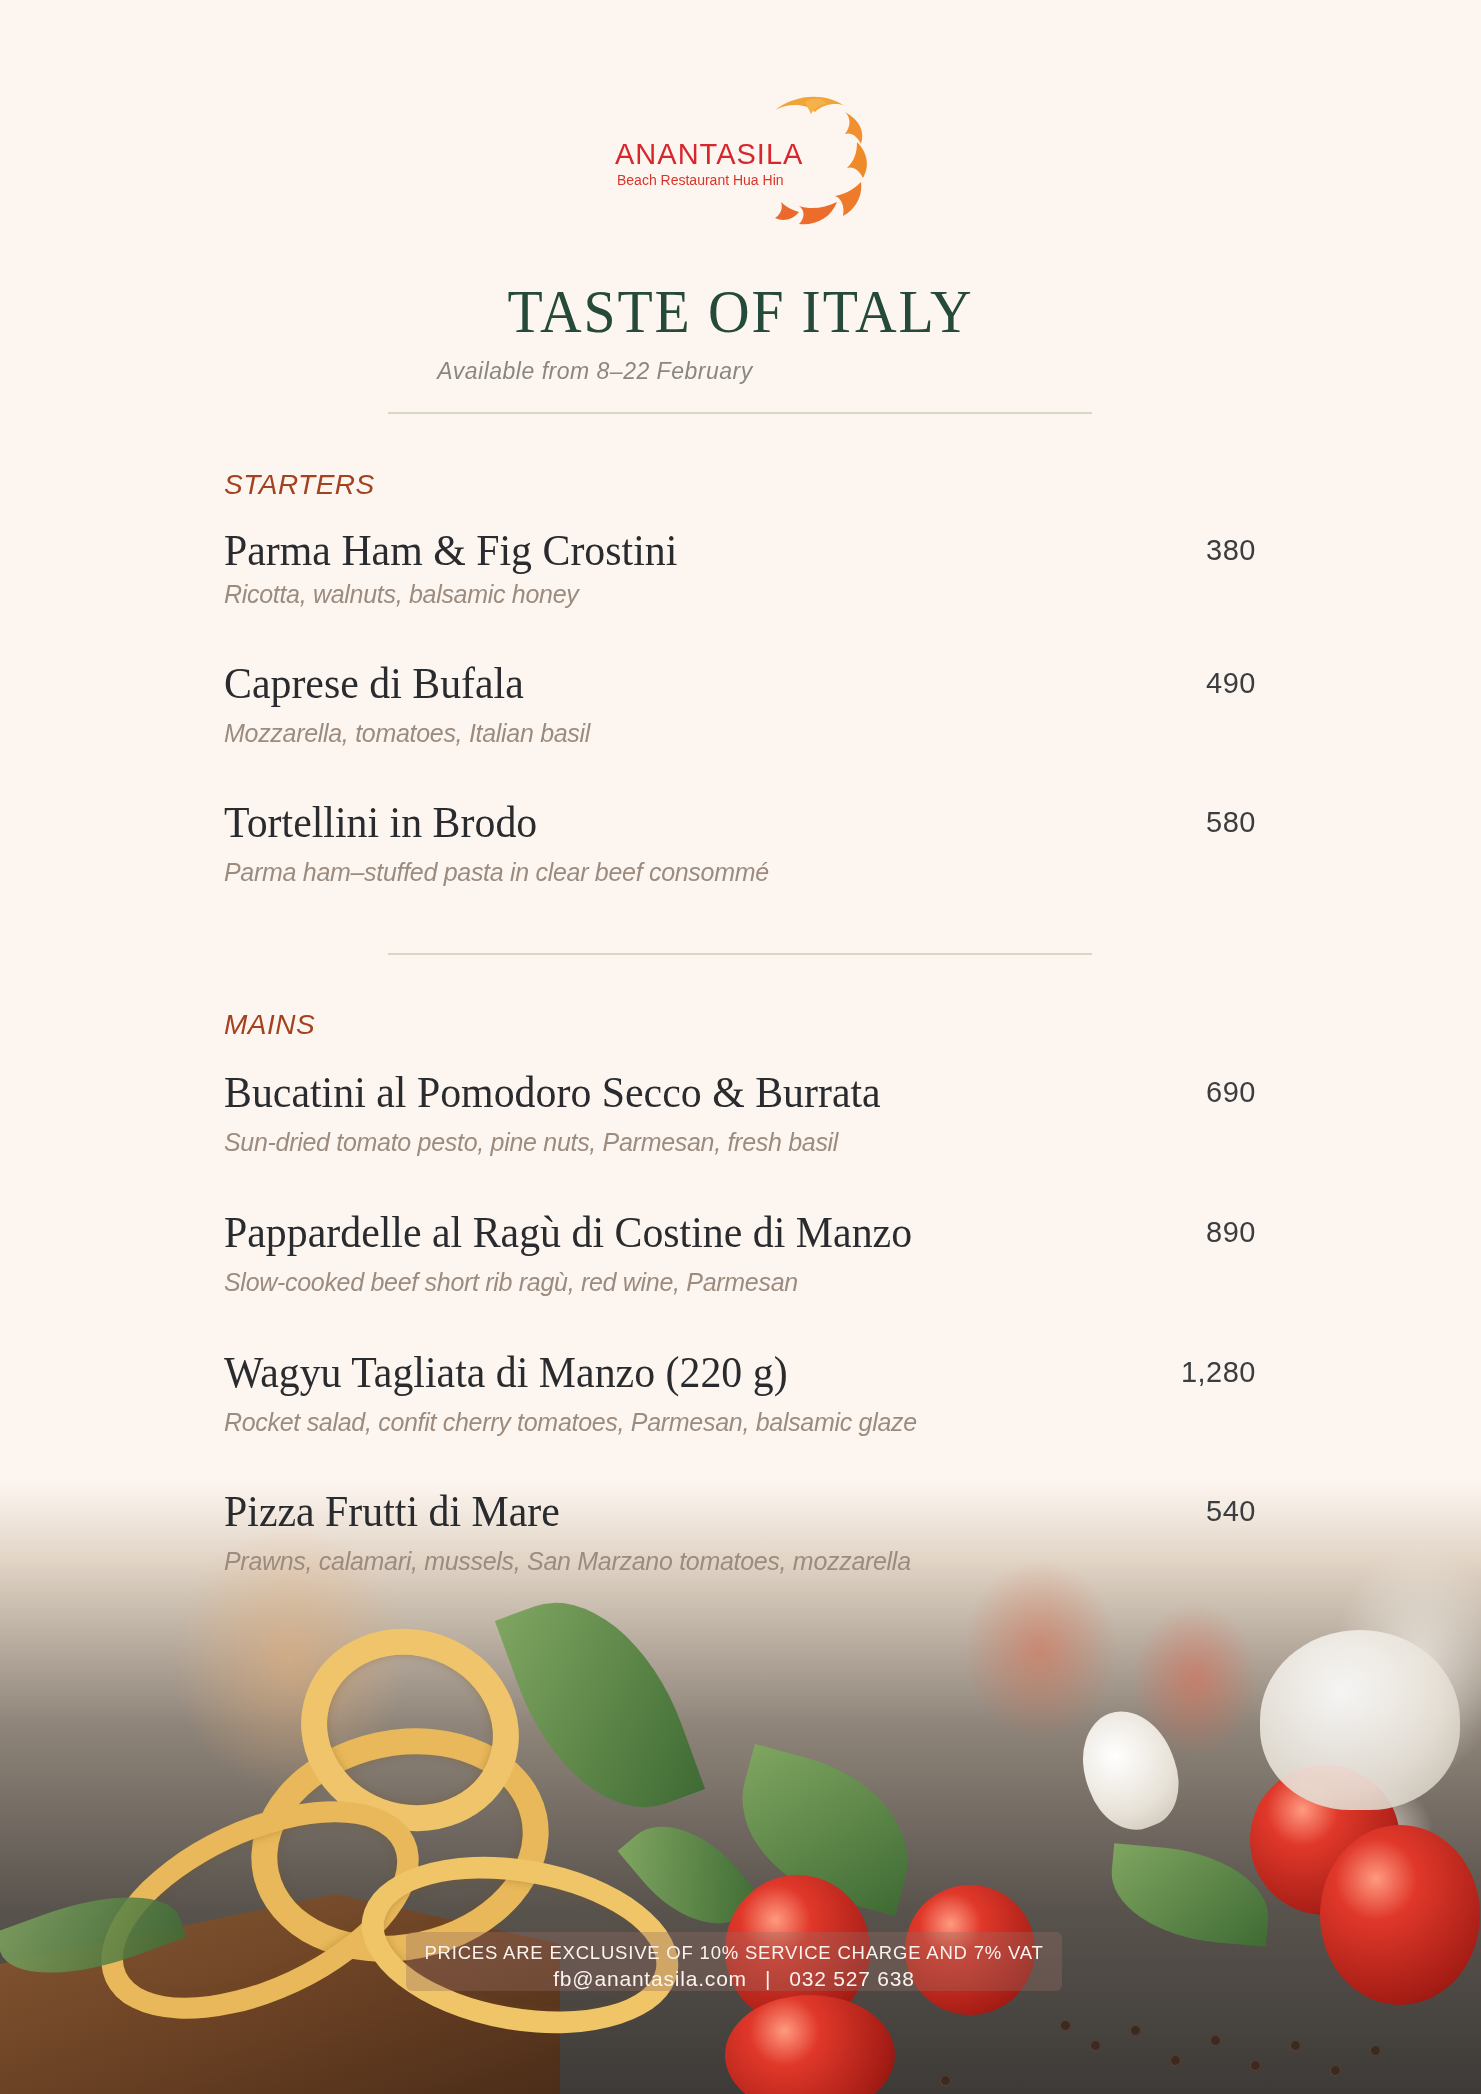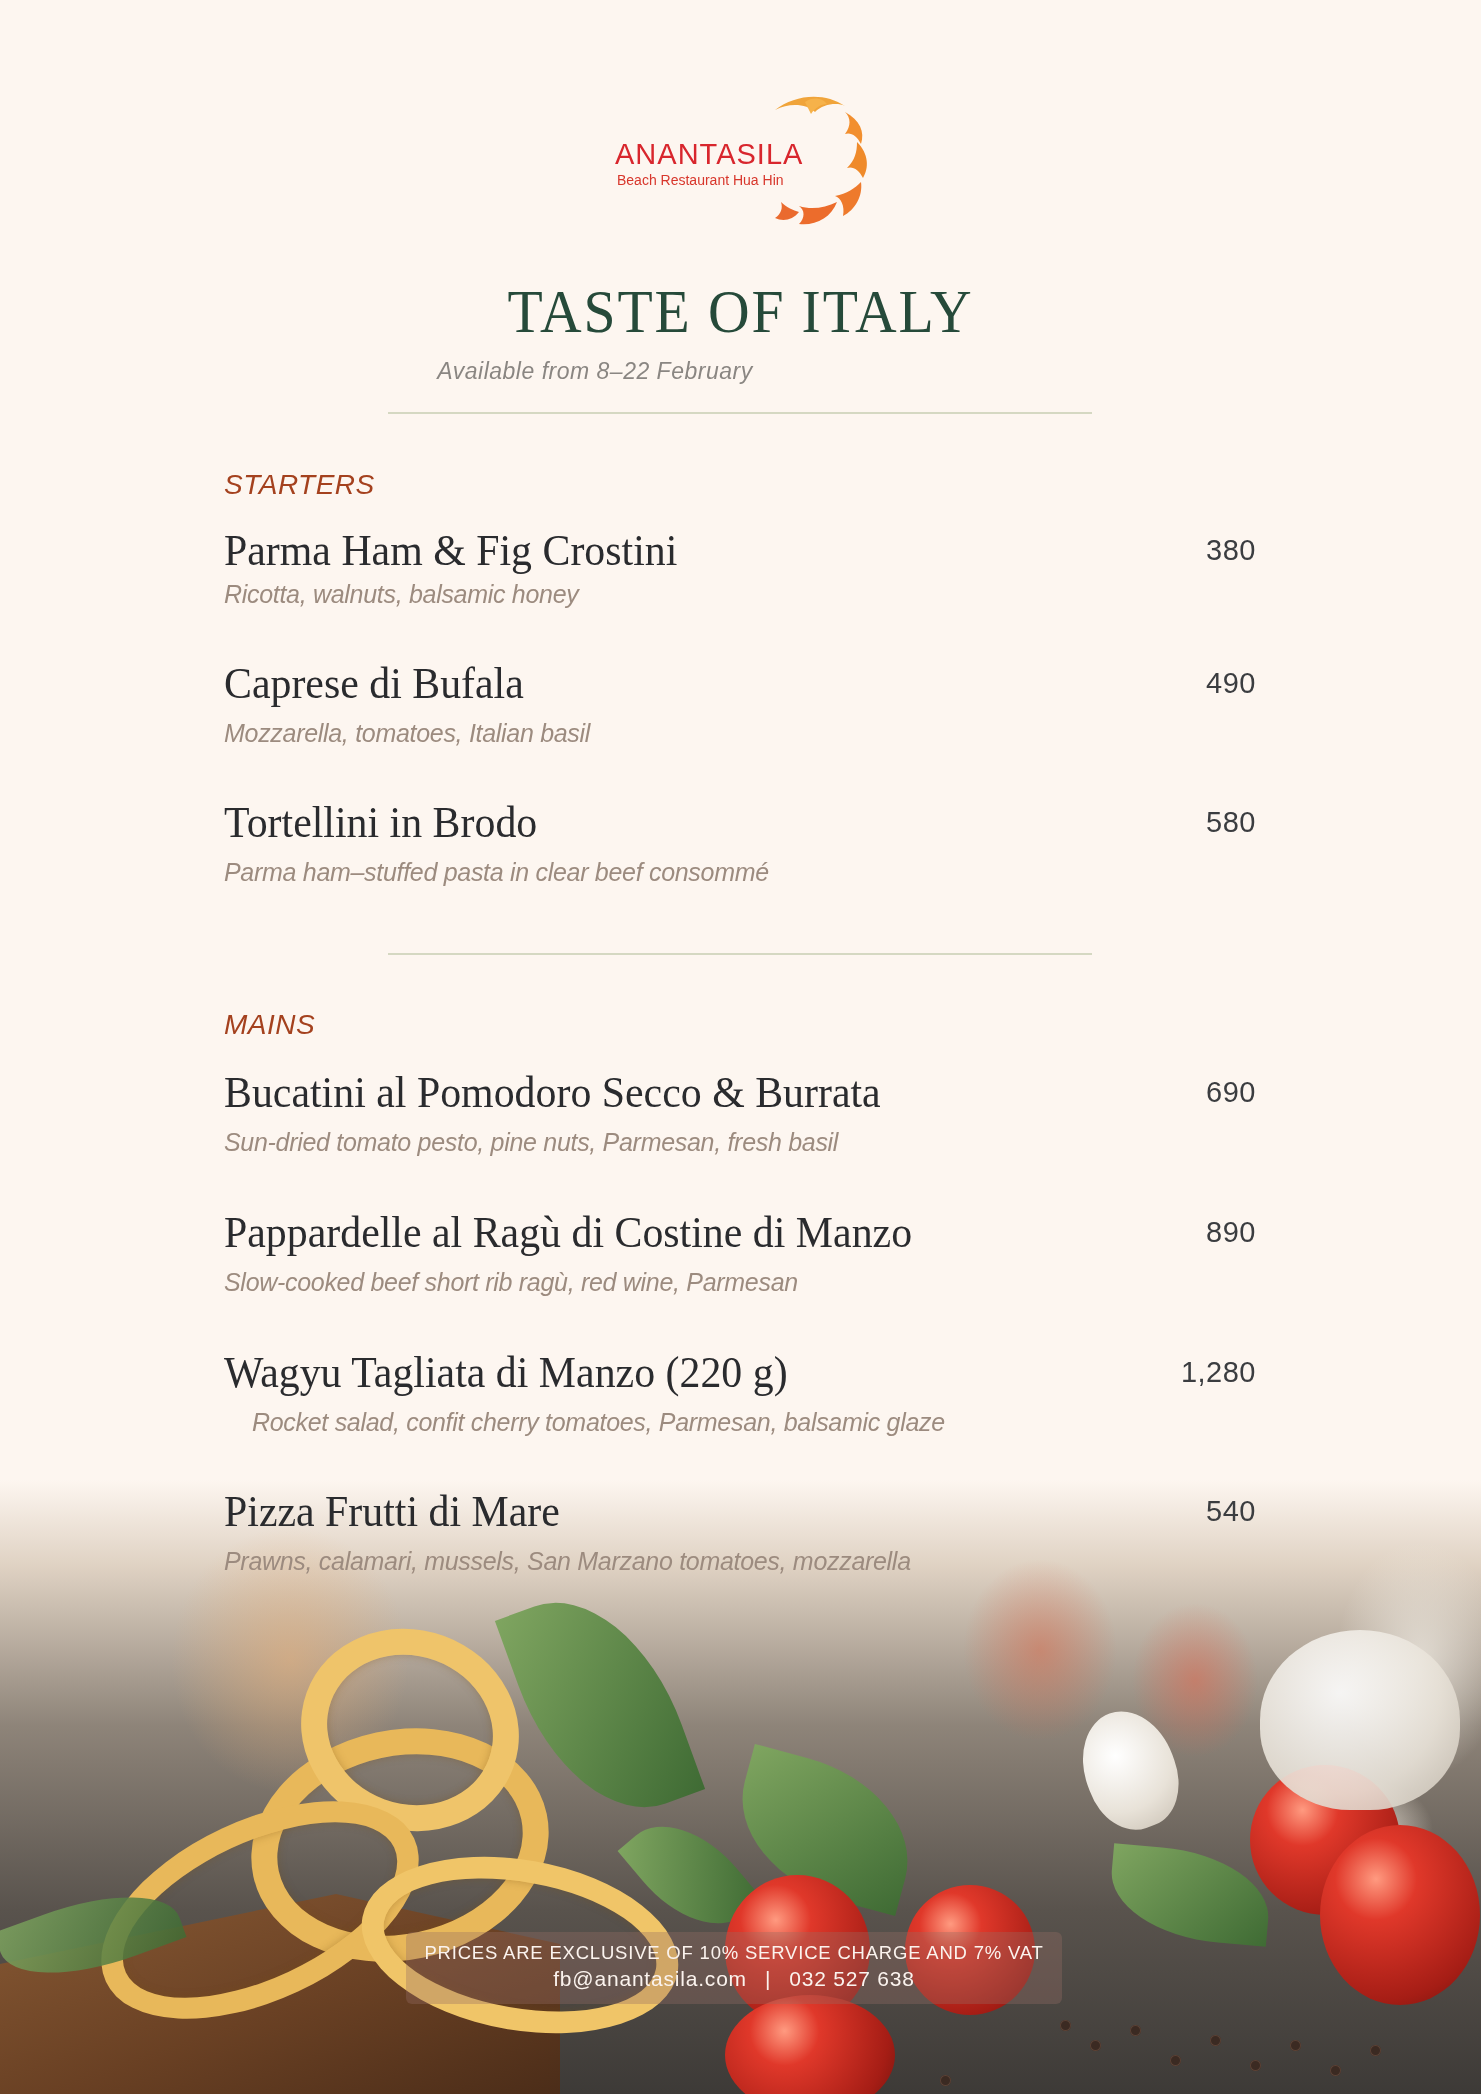--- a/index.html
+++ b/index.html
@@ -86,21 +86,21 @@
     position:absolute; left:0; top:56px; white-space:nowrap;
     font-style:italic; font-size:25px; color:#9c8b7f; letter-spacing:-0.3px;
   }
   .item-price {
     position:absolute; right:0; top:10px;
     font-size:29px; color:#3b3d40; letter-spacing:0.5px;
   }
 
   
   .footer {
-    position:absolute; left:406px; top:1932px; width:656px; height:72px;
+    position:absolute; left:406px; top:1932px; width:656px; height:59px;
     background:rgba(150,110,100,0.35); border-radius:6px; text-align:center;
     color:#fbf3ee;
   }
   .footer-note { display:block; margin-top:10px; font-size:18.5px; letter-spacing:0.8px; }
   .footer-contact { display:block; margin-top:3px; font-size:21px; letter-spacing:0.8px; }
   .footer-contact .sep { margin:0 18px; }
 </style>
 </head>
 <body>
 
@@ -179,21 +179,21 @@
   <span class="item-desc" style="top:62px;">Sun-dried tomato pesto, pine nuts, Parmesan, fresh basil</span>
   <span class="item-price">690</span>
 </div>
 <div class="item" style="top:1206px;">
   <span class="item-name">Pappardelle al Ragù di Costine di Manzo</span>
   <span class="item-desc" style="top:62px;">Slow-cooked beef short rib ragù, red wine, Parmesan</span>
   <span class="item-price">890</span>
 </div>
 <div class="item" style="top:1346px;">
   <span class="item-name">Wagyu Tagliata di Manzo (220 g)</span>
-  <span class="item-desc" style="top:62px;margin-left:28px;">Rocket salad, confit cherry tomatoes, Parmesan, balsamic glaze</span>
+  <span class="item-desc" style="top:62px;">Rocket salad, confit cherry tomatoes, Parmesan, balsamic glaze</span>
   <span class="item-price">1,280</span>
 </div>
 <div class="item" style="top:1485px;">
   <span class="item-name">Pizza Frutti di Mare</span>
   <span class="item-desc" style="top:62px;">Prawns, calamari, mussels, San Marzano tomatoes, mozzarella</span>
   <span class="item-price">540</span>
 </div>
 
 <div class="footer">
   <span class="footer-note">PRICES ARE EXCLUSIVE OF 10% SERVICE CHARGE AND 7% VAT</span>

